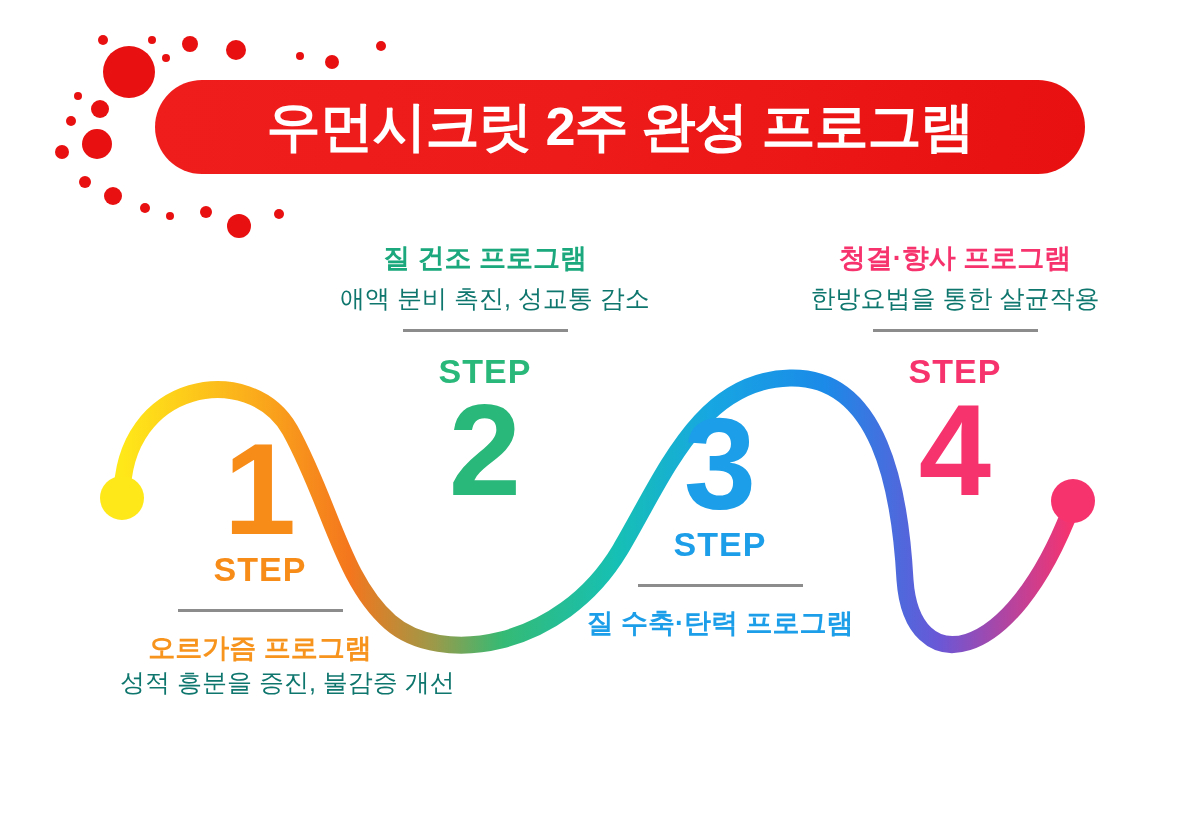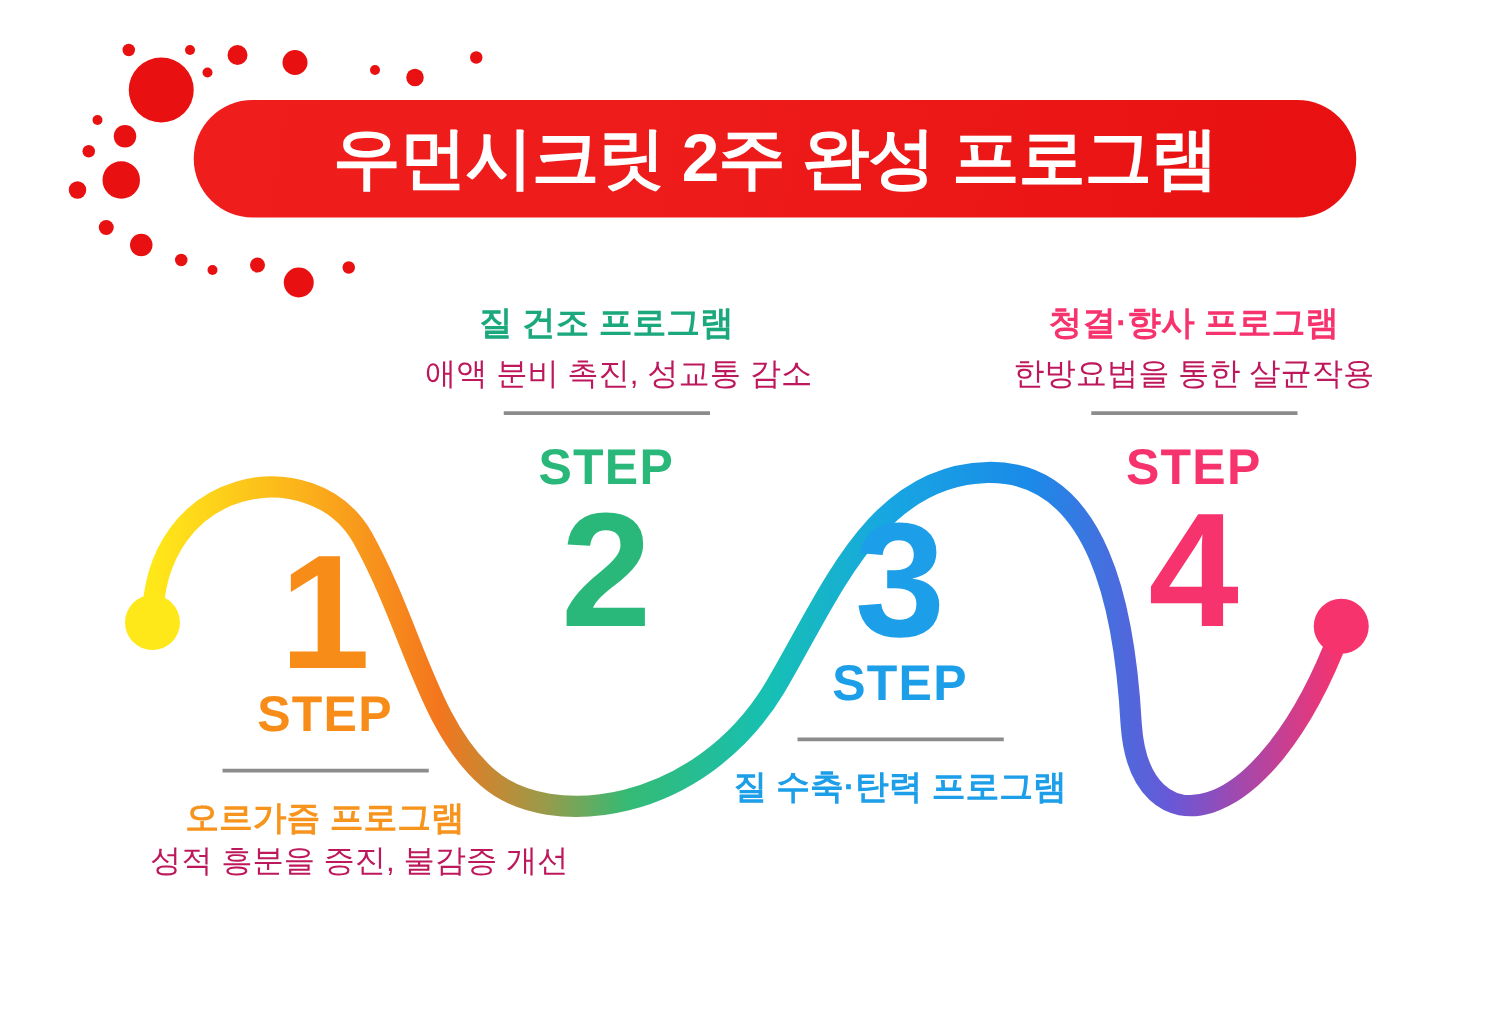--- a/index.html
+++ b/index.html
@@ -63,42 +63,42 @@
     position: absolute;
     left: 0;
     top: 0;
   }
 
   .step-block {
     position: absolute;
     text-align: center;
   }
   .step-label {
-    font-size: 40px;
+    font-size: 34px;
     font-weight: bold;
     letter-spacing: 1px;
   }
   .step-number {
     font-size: 130px;
     font-weight: bold;
     line-height: 0.92;
   }
   .rule {
     width: 165px;
     height: 3px;
     margin: 0 auto;
   }
   .prog-title {
     font-size: 27px;
     font-weight: bold;
     white-space: nowrap;
   }
   .prog-desc {
     font-size: 25px;
-    color: #be185d;
+    color: #0f766e;
     white-space: nowrap;
   }
 
   
   #step1 { left: 120px; top: 180px; width: 280px; }
   #step1 .step-number { color: #f78c19; }
   #step1 .step-label  { color: #f78c19; }
   #step1-rule { background: #8c8c8c; margin-top: 20px; }
   #step1-title { color: #f7941e; margin-top: 18px; }
   #step1-desc  { margin-top: 0; }

